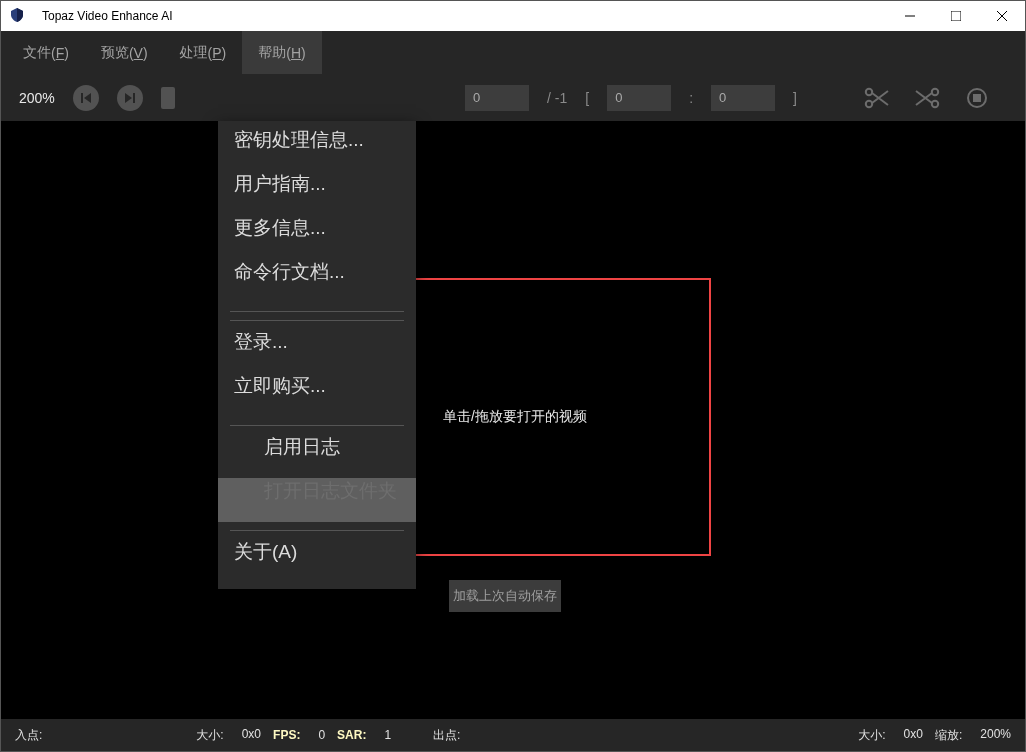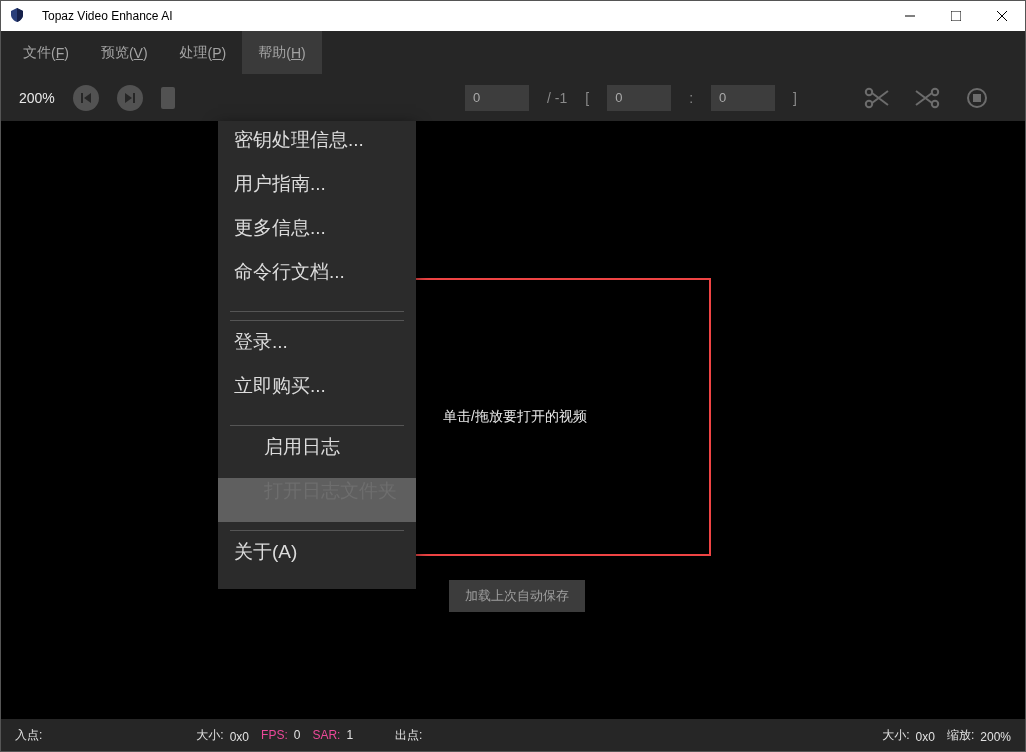--- a/index.html
+++ b/index.html
@@ -26,36 +26,36 @@
   .tb-slider{width:14px;height:22px;background:#525252;border-radius:2px}
   .tb-num{width:64px;height:26px;background:#3d3d3d;color:#aaa;display:flex;align-items:center;padding:0 8px;font-size:13px}
   .tb-sep{color:#8a8a8a}
   .toolbar-spacer{flex:1}
   .tb-icon{width:32px;height:32px;display:flex;align-items:center;justify-content:center;color:#6c6c6c}
 
   
   .canvas-area{flex:1;background:#000;position:relative}
   .dropzone{position:absolute;left:318px;top:157px;width:392px;height:278px;border:2px solid #ef4444;display:flex;align-items:center;justify-content:center}
   .dropzone-text{color:#e8e8e8;font-size:14px}
-  .loadlast{position:absolute;left:448px;top:459px;width:136px;height:32px;background:#3c3c3c;color:#9f9f9f;font-size:13px;display:flex;align-items:center;justify-content:center}
+  .loadlast{position:absolute;left:448px;top:459px;width:112px;height:32px;background:#3c3c3c;color:#9f9f9f;font-size:13px;display:flex;align-items:center;justify-content:center}
 
   
   .dropdown{position:absolute;left:217px;top:0;width:198px;background:#2b2b2b;color:#dcdcdc;box-shadow:0 4px 14px rgba(0,0,0,.6);padding:6px 0}
   .dd-item{height:44px;display:flex;align-items:flex-start;padding:0 16px;font-size:19px;gap:12px}
   .dd-item.hover{background:#5f5f5f}
   .dd-item.disabled{color:#6e6e6e}
   .dd-sep{height:1px;background:#555;margin:8px 12px}
   .dd-check{width:18px;display:flex;justify-content:center}
   .dd-pad{width:18px}
 
   
   .statusbar{height:32px;background:#262626;color:#e2e2e2;display:flex;align-items:center;font-size:12px;padding:0 14px;gap:12px}
   .status-spacer{flex:1}
-  .status-group{display:flex;gap:6px;align-items:flex-end}
-  .lbl-b{font-weight:400;color:#ec4899}
+  .status-group{display:flex;gap:18px;align-items:flex-start}
+  .lbl-b{font-weight:700;color:#fef9c3}
 </style>
 </head>
 <body>
 
 <div class="window">
 
   <div class="titlebar">
     <div class="title-left">
       <span>
         <svg width="16" height="16" viewBox="0 0 16 16">

